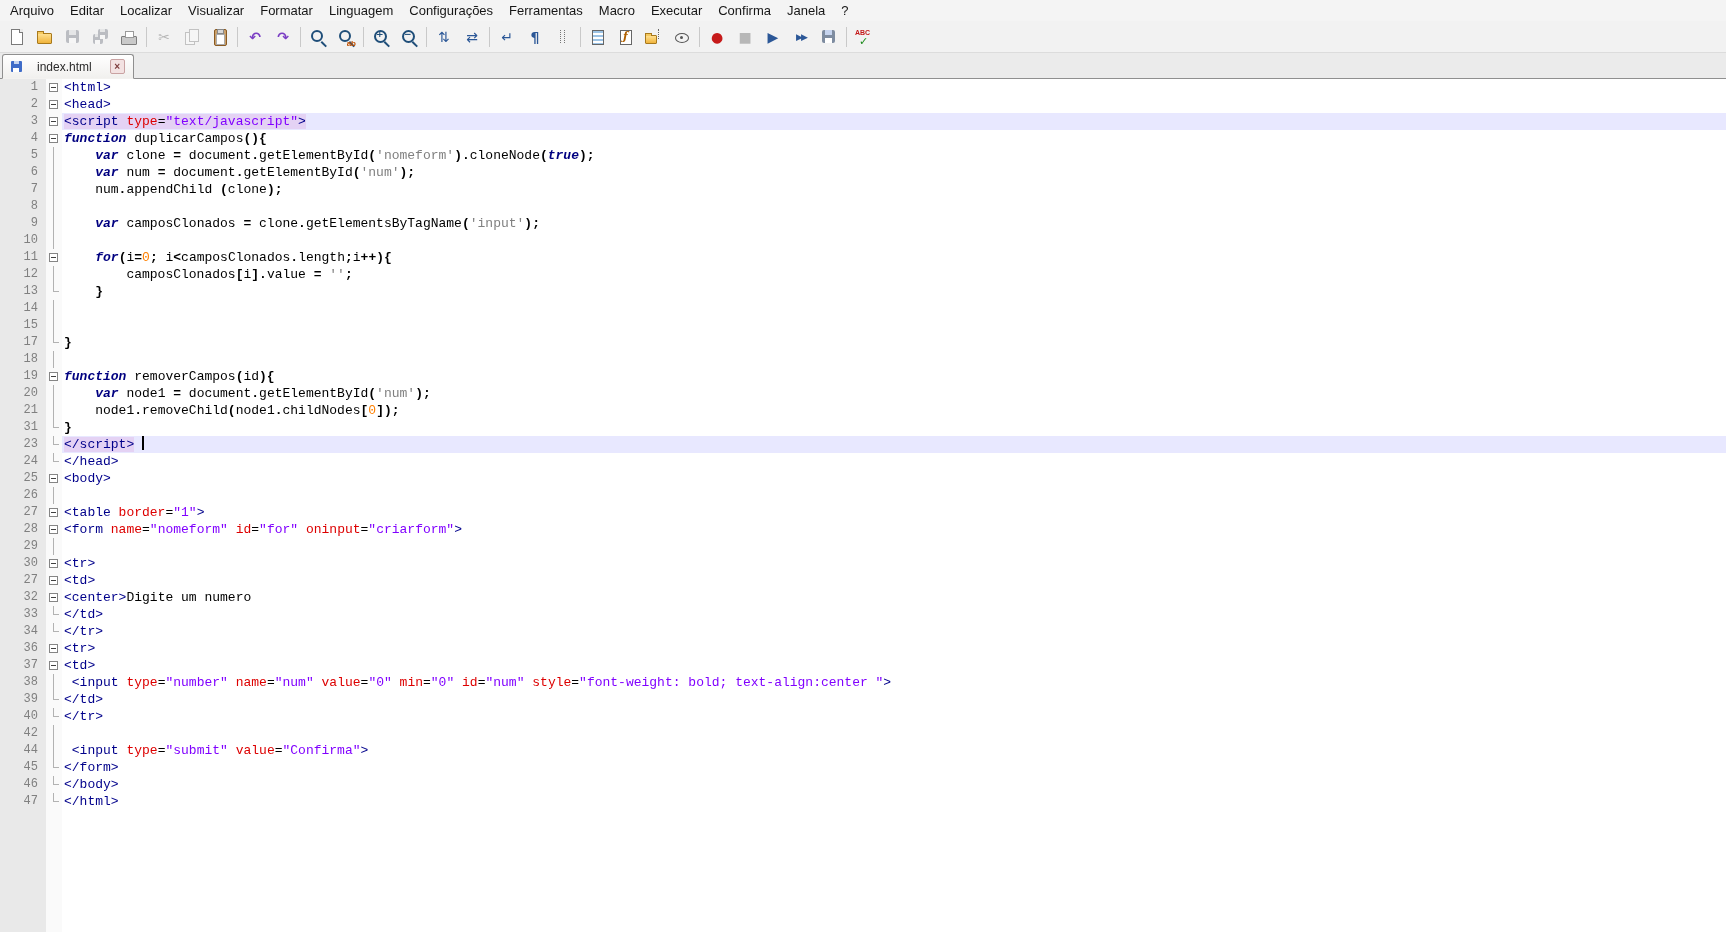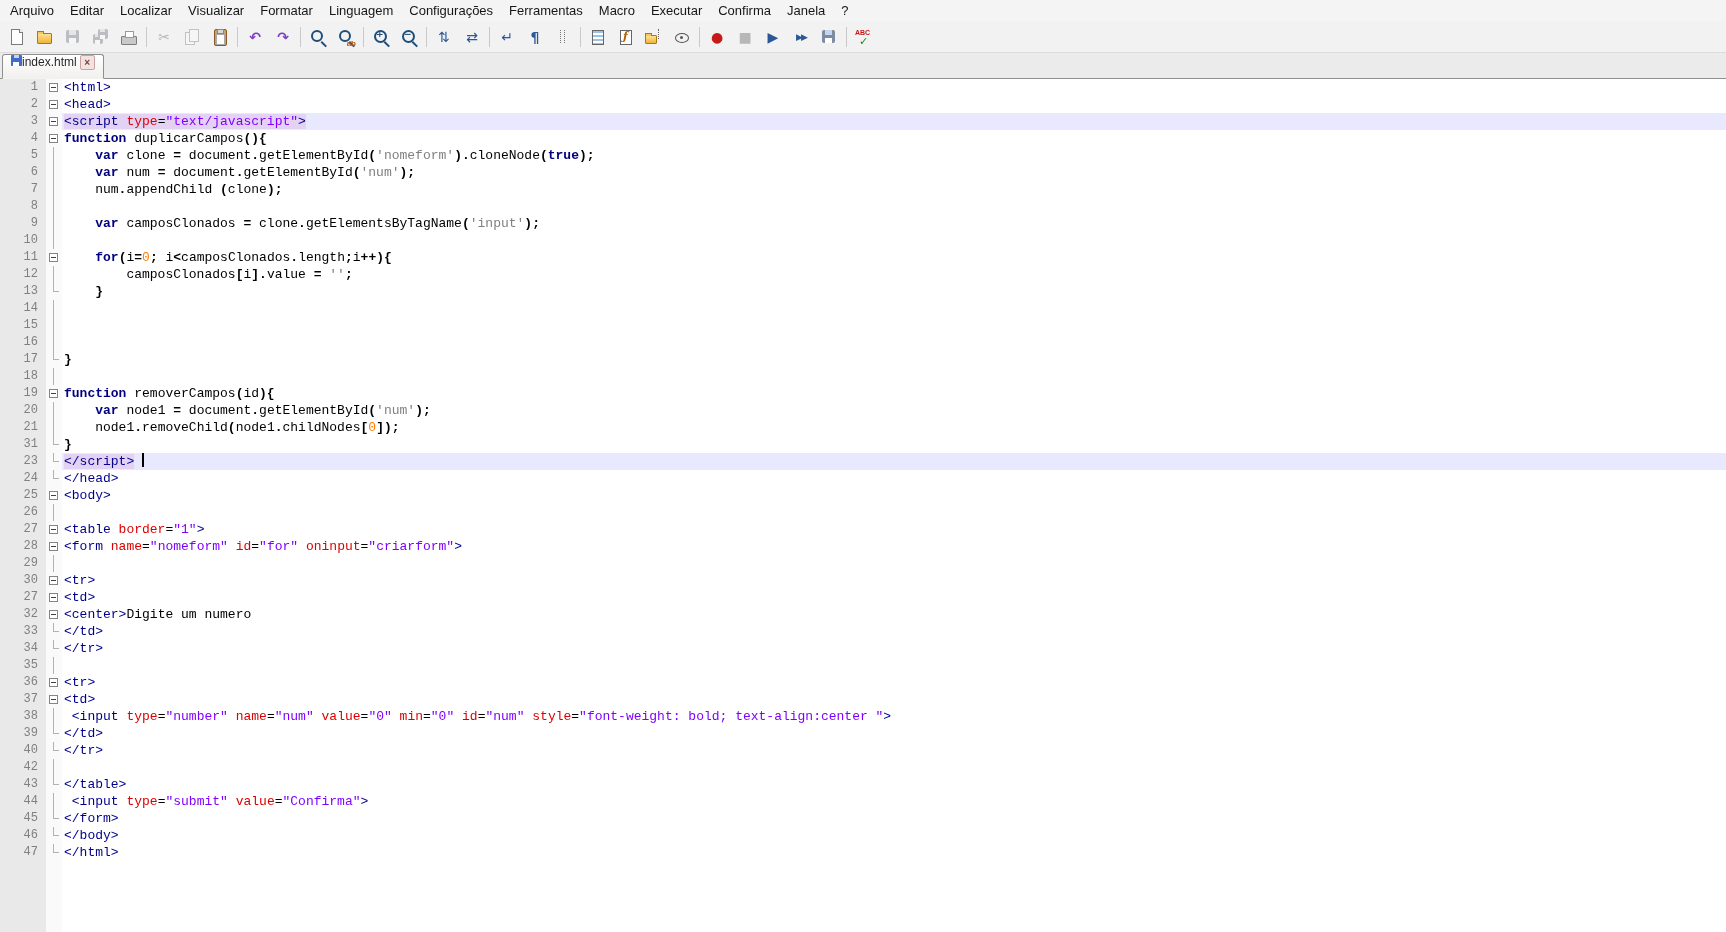--- a/index.html
+++ b/index.html
@@ -54,21 +54,21 @@
   .dm{position:absolute;left:3px;top:2px;width:10px;height:13px;border:1px solid #666;background:repeating-linear-gradient(180deg,#9cc3e5 0 2px,#fff 2px 4px)}
   .fnp{position:absolute;left:3px;top:2px;width:10px;height:13px;background:#fff;border:1px solid #666}
   .fns{position:absolute;left:6px;top:2px;font:italic bold 11px "DejaVu Serif",serif;color:#b06000}
   .eye{position:absolute;left:2px;top:5px;width:12px;height:8px;border:1px solid #555;border-radius:50%}
   .eye:after{content:"";position:absolute;left:4px;top:2px;width:3px;height:3px;background:#555;border-radius:50%}
   .abc{position:absolute;left:0;top:1px;font:bold 7px "Liberation Sans",sans-serif;color:#c41a1a}
   .chk{position:absolute;left:4px;bottom:-2px;font-size:11px;color:#1a8a1a;font-family:"DejaVu Sans",sans-serif}
 
   
   .tabbar{height:25px;display:flex;align-items:flex-end;background:#ebebeb;border-bottom:1px solid #8f8f8f;padding-left:2px;flex:0 0 auto}
-  .tab{display:flex;gap:0;height:23px;padding:0 8px;font-size:12px;color:#2a2a2a;cursor:default}
+  .tab{display:flex;align-items:center;gap:15px;height:23px;padding:0 8px;font-size:12px;color:#2a2a2a;cursor:default}
   .tab.active{background:linear-gradient(#ffffff,#f1f0ee);border:1px solid #8f8f8f;border-bottom:1px solid #f3f2f0;border-radius:3px 3px 0 0;margin-bottom:-1px}
   .tabfl{position:relative;width:11px;height:11px;background:#3f6cc8;border-radius:1px;flex:0 0 auto}
   .tabfl:after{content:"";position:absolute;left:2px;bottom:0;width:6px;height:4px;background:#fff}
   .tabfl:before{content:"";position:absolute;left:3px;top:0;width:5px;height:3px;background:#c6d4ef}
   .tabx{width:13px;height:13px;display:flex;align-items:center;justify-content:center;font-size:10px;line-height:10px;color:#7d3b3b;background:#f3e2e2;border:1px solid #c9a2a2;border-radius:2px;margin-left:3px}
   .tabx:after{content:"×";font-weight:bold}
 
   
   .editor{flex:1;position:relative;background:#fff;overflow:hidden}
   .editor:before{content:"";position:absolute;left:0;top:0;bottom:0;width:46px;background:var(--c-lnumbg)}
@@ -79,21 +79,21 @@
   .fbox{position:absolute;left:3px;top:4px;width:9px;height:9px;box-sizing:border-box;background:#fff;border:1px solid #858585}
   .fbox:after{content:"";position:absolute;left:1px;top:3px;width:5px;height:1px;background:#404040}
   .m-mid:before{content:"";position:absolute;left:7px;top:0;height:17px;width:1px;background:#b2b2b2}
   .m-end:before{content:"";position:absolute;left:7px;top:0;height:9px;width:1px;background:#b2b2b2}
   .m-end:after{content:"";position:absolute;left:7px;top:8px;width:6px;height:1px;background:#b2b2b2}
   .code{flex:1;white-space:pre;font:13px "Liberation Mono","DejaVu Sans Mono",monospace;line-height:17px;padding-left:2px;color:var(--c-def)}
   .ed-line.hl .code{background:var(--c-curline)}
   .tk-t{color:var(--c-tag)}
   .tk-a{color:var(--c-attr)}
   .tk-v{color:var(--c-val)}
-  .tk-k{color:var(--c-kw);font-weight:bold;}
+  .tk-k{color:var(--c-kw);font-weight:bold;font-style:italic}
   .tk-s{color:var(--c-str)}
   .tk-n{color:var(--c-num)}
   .tk-o{color:var(--c-op);font-weight:bold}
   .tk-d{color:var(--c-def)}
   .tm{background:var(--c-tagmatch)}
   .caret{display:inline-block;width:2px;height:14px;background:#000;vertical-align:-2px;animation:blink 1s steps(1) infinite}
   @keyframes blink{50%{opacity:0}}
 </style>
 </head>
 <body>
@@ -366,25 +366,20 @@
         <div class="ln">14</div>
         <div class="fold m-mid"></div>
         <div class="code"></div>
       </div>
       <div class="ed-line">
         <div class="ln">15</div>
         <div class="fold m-mid"></div>
         <div class="code"></div>
       </div>
       <div class="ed-line">
-        <div class="ln">16</div>
-        <div class="fold m-mid"></div>
-        <div class="code"></div>
-      </div>
-      <div class="ed-line">
         <div class="ln">17</div>
         <div class="fold m-end"></div>
         <div class="code"><span class="tk-o">}</span></div>
       </div>
       <div class="ed-line">
         <div class="ln">18</div>
         <div class="fold m-mid"></div>
         <div class="code"></div>
       </div>
       <div class="ed-line">
@@ -475,25 +470,20 @@
         <div class="ln">33</div>
         <div class="fold m-end"></div>
         <div class="code"><span class="tk-t">&lt;/td&gt;</span></div>
       </div>
       <div class="ed-line">
         <div class="ln">34</div>
         <div class="fold m-end"></div>
         <div class="code"><span class="tk-t">&lt;/tr&gt;</span></div>
       </div>
       <div class="ed-line">
-        <div class="ln">35</div>
-        <div class="fold m-mid"></div>
-        <div class="code"></div>
-      </div>
-      <div class="ed-line">
         <div class="ln">36</div>
         <div class="fold m-b">
           <span class="fbox"></span>
         </div>
         <div class="code"><span class="tk-t">&lt;tr&gt;</span></div>
       </div>
       <div class="ed-line">
         <div class="ln">37</div>
         <div class="fold m-b">
           <span class="fbox"></span>
@@ -512,25 +502,20 @@
       </div>
       <div class="ed-line">
         <div class="ln">40</div>
         <div class="fold m-end"></div>
         <div class="code"><span class="tk-t">&lt;/tr&gt;</span></div>
       </div>
       <div class="ed-line">
         <div class="ln">42</div>
         <div class="fold m-mid"></div>
         <div class="code"></div>
-      </div>
-      <div class="ed-line">
-        <div class="ln">43</div>
-        <div class="fold m-end"></div>
-        <div class="code"><span class="tk-t">&lt;/table&gt;</span></div>
       </div>
       <div class="ed-line">
         <div class="ln">44</div>
         <div class="fold m-mid"></div>
         <div class="code"><span class="tk-d"> </span><span class="tk-t">&lt;input </span><span class="tk-a">type</span><span class="tk-d">=</span><span class="tk-v">"submit"</span><span class="tk-d"> </span><span class="tk-a">value</span><span class="tk-d">=</span><span class="tk-v">"Confirma"</span><span class="tk-t">&gt;</span></div>
       </div>
       <div class="ed-line">
         <div class="ln">45</div>
         <div class="fold m-end"></div>
         <div class="code"><span class="tk-t">&lt;/form&gt;</span></div>

